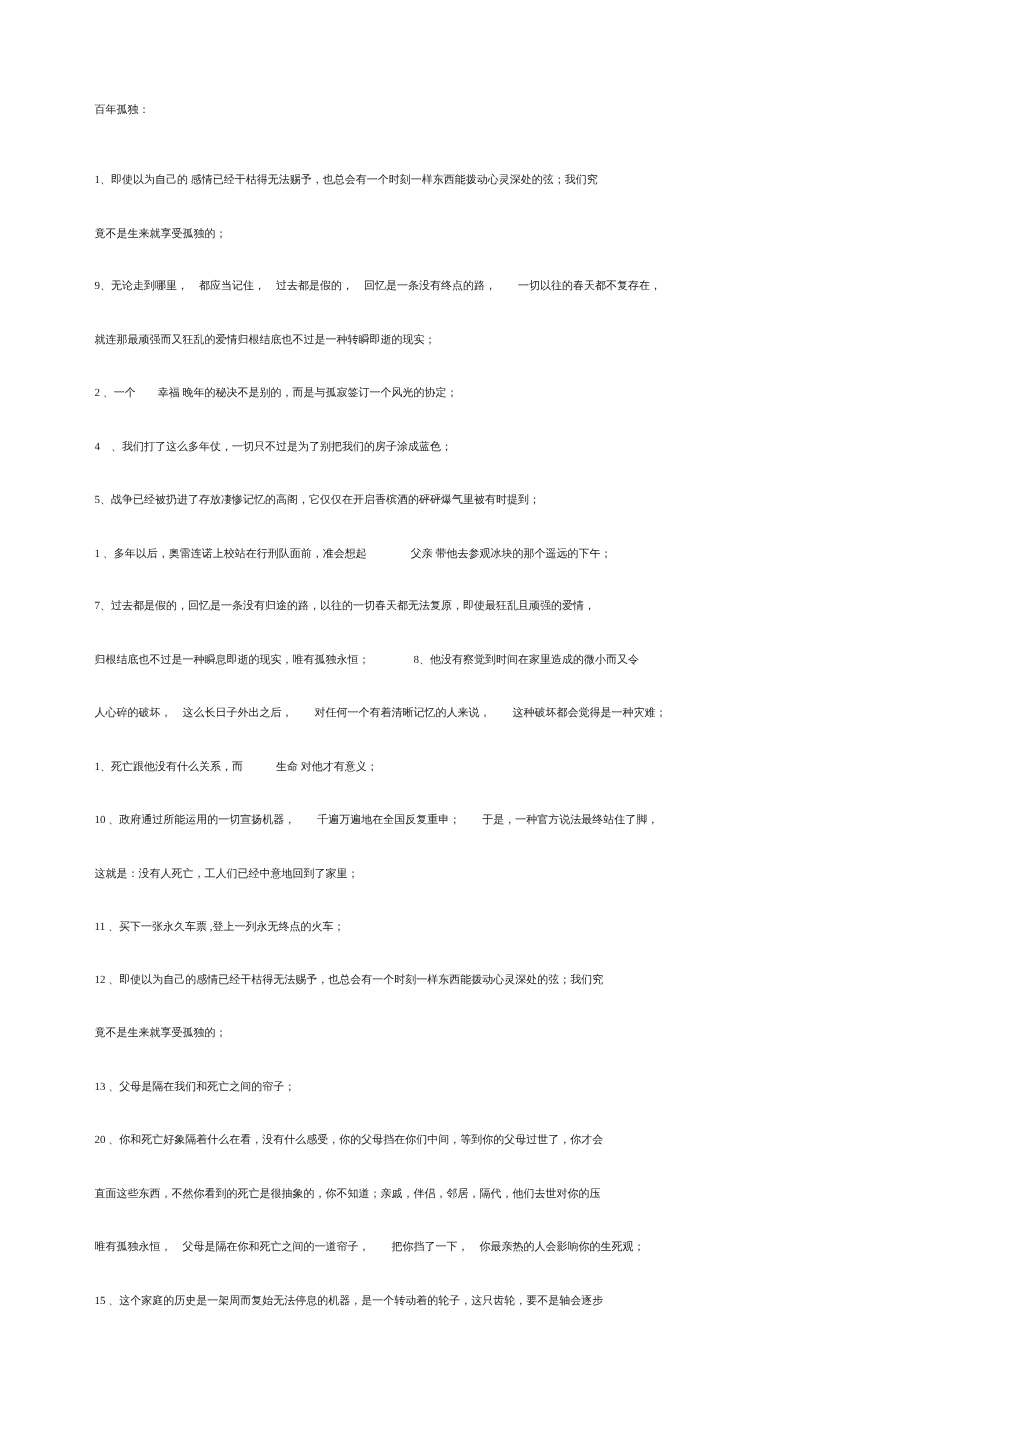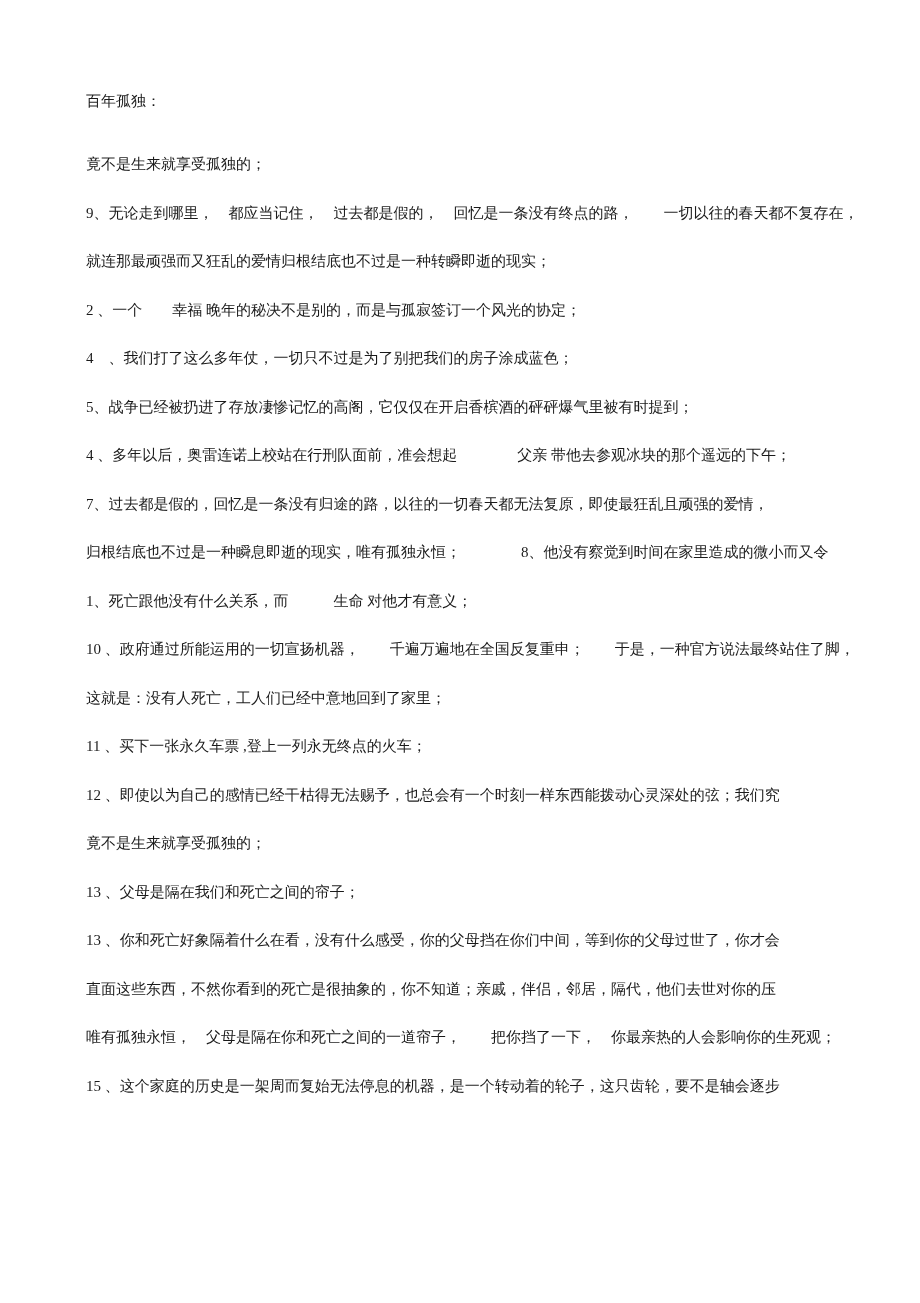--- a/index.html
+++ b/index.html
@@ -17,54 +17,56 @@
     position: relative;
     width: 920px;
     height: 1303px;
     background: #ffffff;
     box-sizing: border-box;
     padding: 92px 40px 0 86px;
     overflow: hidden;
   }
   .line {
     color: #1a1a1a;
-    font-size: 15px;
+    font-size: 10px;
     line-height: 18px;
     height: 18px;
     white-space: pre;
     margin: 0 0 30.5px 0;
     overflow: hidden;
   }
   .title {
     margin-bottom: 45px;
   }
   .gap-lg {
     margin-top: 18px;
   }
 </style>
 </head>
 <body>
 
 <div class="page">
   <div class="line title">百年孤独：</div>
   <div id="lines">
+      <div class="line">1、即使以为自己的 感情已经干枯得无法赐予，也总会有一个时刻一样东西能拨动心灵深处的弦；我们究</div>
       <div class="line">竟不是生来就享受孤独的；</div>
       <div class="line">9、无论走到哪里，　都应当记住，　过去都是假的，　回忆是一条没有终点的路，　　一切以往的春天都不复存在，</div>
       <div class="line">就连那最顽强而又狂乱的爱情归根结底也不过是一种转瞬即逝的现实；</div>
       <div class="line">2 、一个　　幸福 晚年的秘决不是别的，而是与孤寂签订一个风光的协定；</div>
       <div class="line">4　、我们打了这么多年仗，一切只不过是为了别把我们的房子涂成蓝色；</div>
       <div class="line">5、战争已经被扔进了存放凄惨记忆的高阁，它仅仅在开启香槟酒的砰砰爆气里被有时提到；</div>
-      <div class="line">4 、多年以后，奥雷连诺上校站在行刑队面前，准会想起　　　　父亲 带他去参观冰块的那个遥远的下午；</div>
+      <div class="line">1 、多年以后，奥雷连诺上校站在行刑队面前，准会想起　　　　父亲 带他去参观冰块的那个遥远的下午；</div>
       <div class="line">7、过去都是假的，回忆是一条没有归途的路，以往的一切春天都无法复原，即使最狂乱且顽强的爱情，</div>
       <div class="line">归根结底也不过是一种瞬息即逝的现实，唯有孤独永恒；　　　　8、他没有察觉到时间在家里造成的微小而又令</div>
+      <div class="line">人心碎的破坏，　这么长日子外出之后，　　对任何一个有着清晰记忆的人来说，　　这种破坏都会觉得是一种灾难；</div>
       <div class="line">1、死亡跟他没有什么关系，而　　　生命 对他才有意义；</div>
       <div class="line">10 、政府通过所能运用的一切宣扬机器，　　千遍万遍地在全国反复重申；　　于是，一种官方说法最终站住了脚，</div>
       <div class="line">这就是：没有人死亡，工人们已经中意地回到了家里；</div>
       <div class="line">11 、买下一张永久车票 ,登上一列永无终点的火车；</div>
       <div class="line">12 、即使以为自己的感情已经干枯得无法赐予，也总会有一个时刻一样东西能拨动心灵深处的弦；我们究</div>
       <div class="line">竟不是生来就享受孤独的；</div>
       <div class="line">13 、父母是隔在我们和死亡之间的帘子；</div>
-      <div class="line">13 、你和死亡好象隔着什么在看，没有什么感受，你的父母挡在你们中间，等到你的父母过世了，你才会</div>
+      <div class="line">20 、你和死亡好象隔着什么在看，没有什么感受，你的父母挡在你们中间，等到你的父母过世了，你才会</div>
       <div class="line">直面这些东西，不然你看到的死亡是很抽象的，你不知道；亲戚，伴侣，邻居，隔代，他们去世对你的压</div>
       <div class="line">唯有孤独永恒，　父母是隔在你和死亡之间的一道帘子，　　把你挡了一下，　你最亲热的人会影响你的生死观；</div>
       <div class="line gap-lg">15 、这个家庭的历史是一架周而复始无法停息的机器，是一个转动着的轮子，这只齿轮，要不是轴会逐步</div>
     </div>
 </div>
 
 </body></html>

